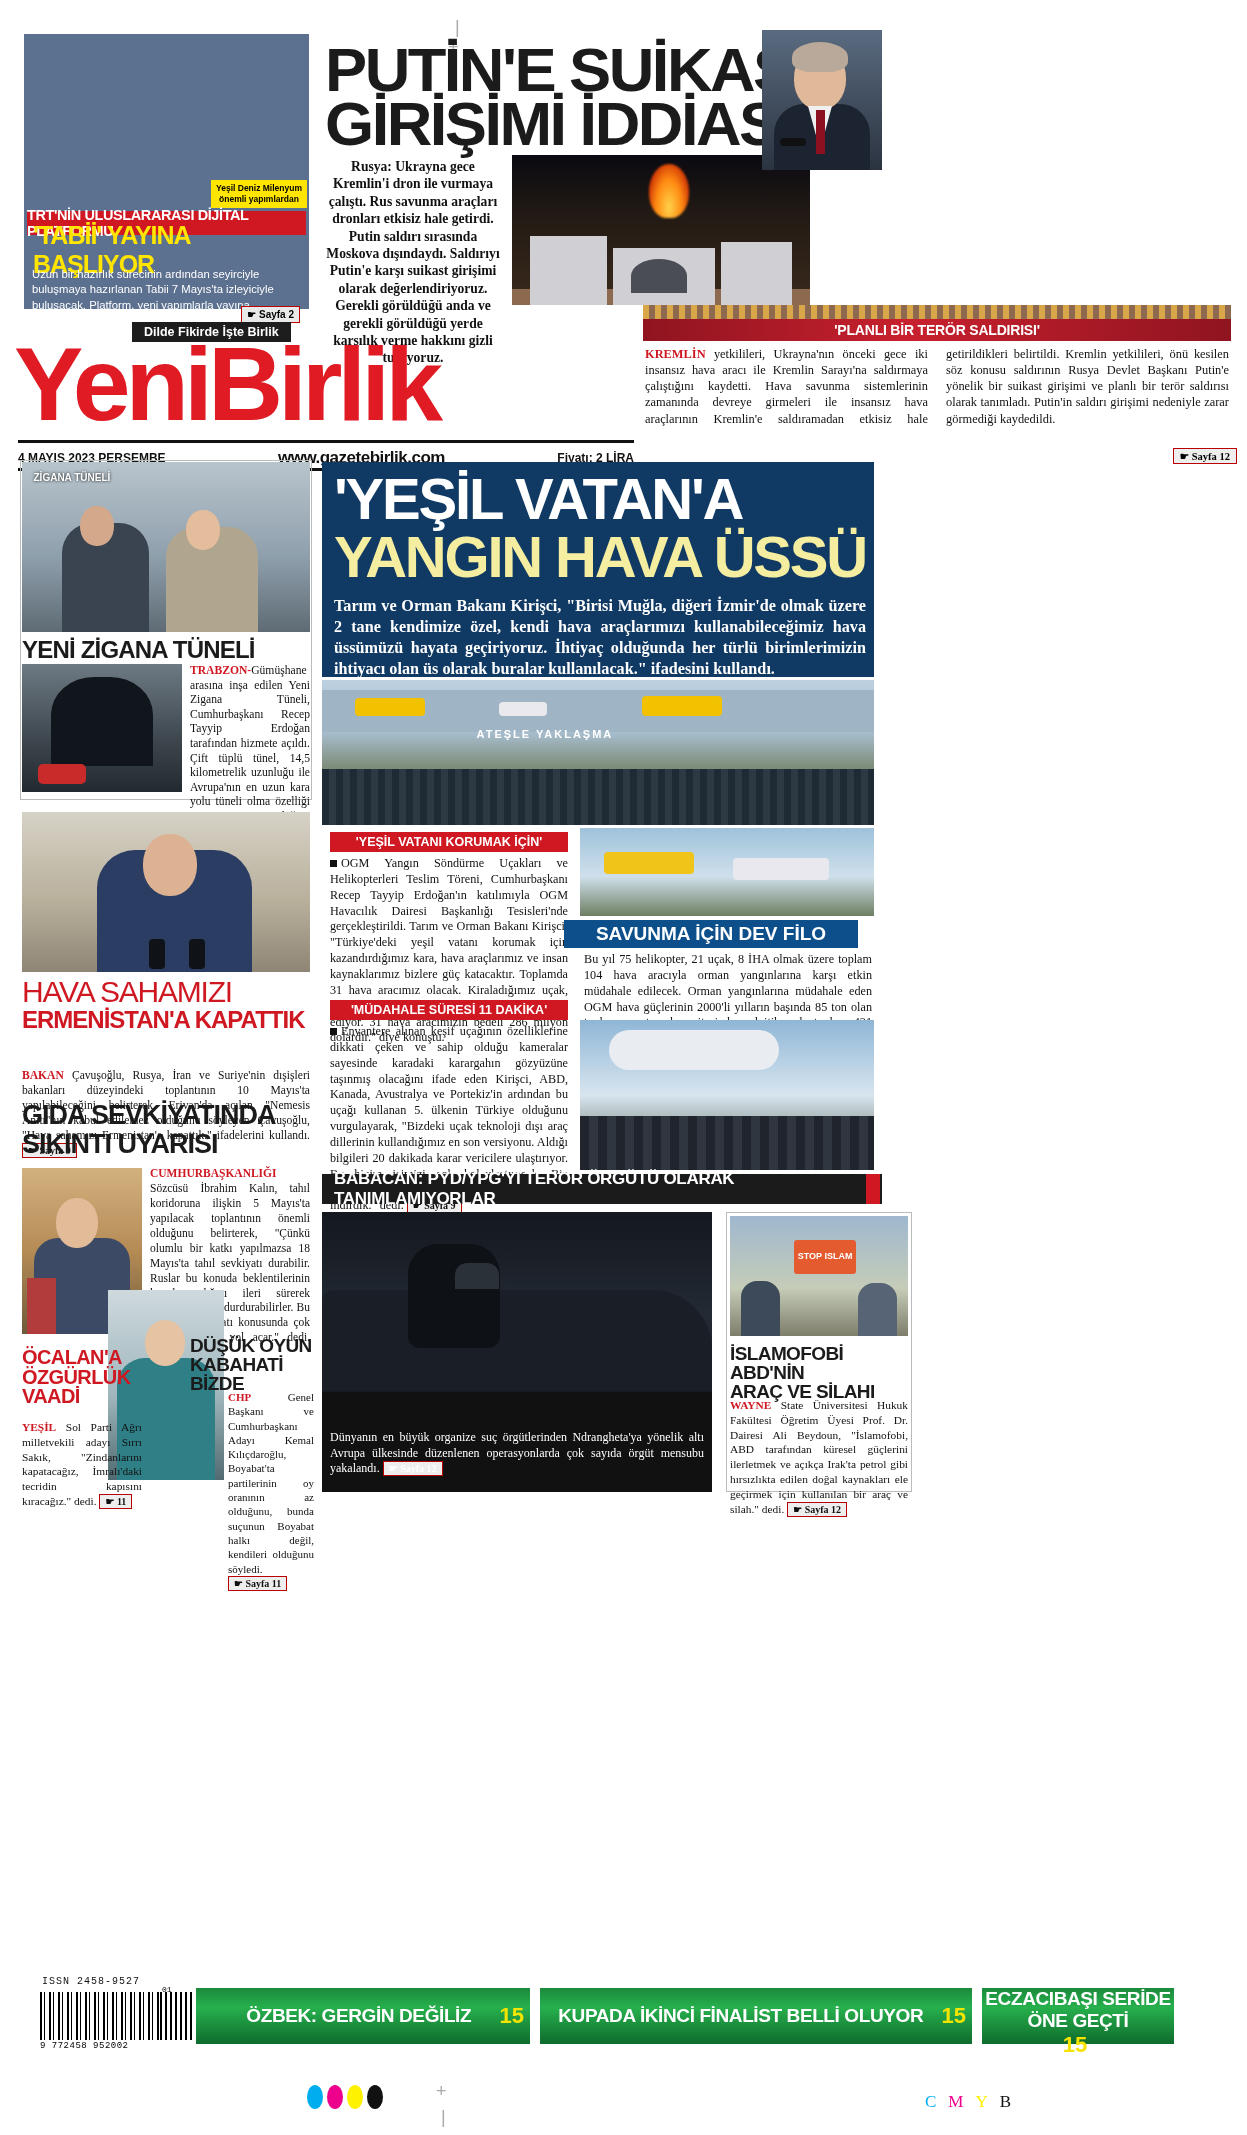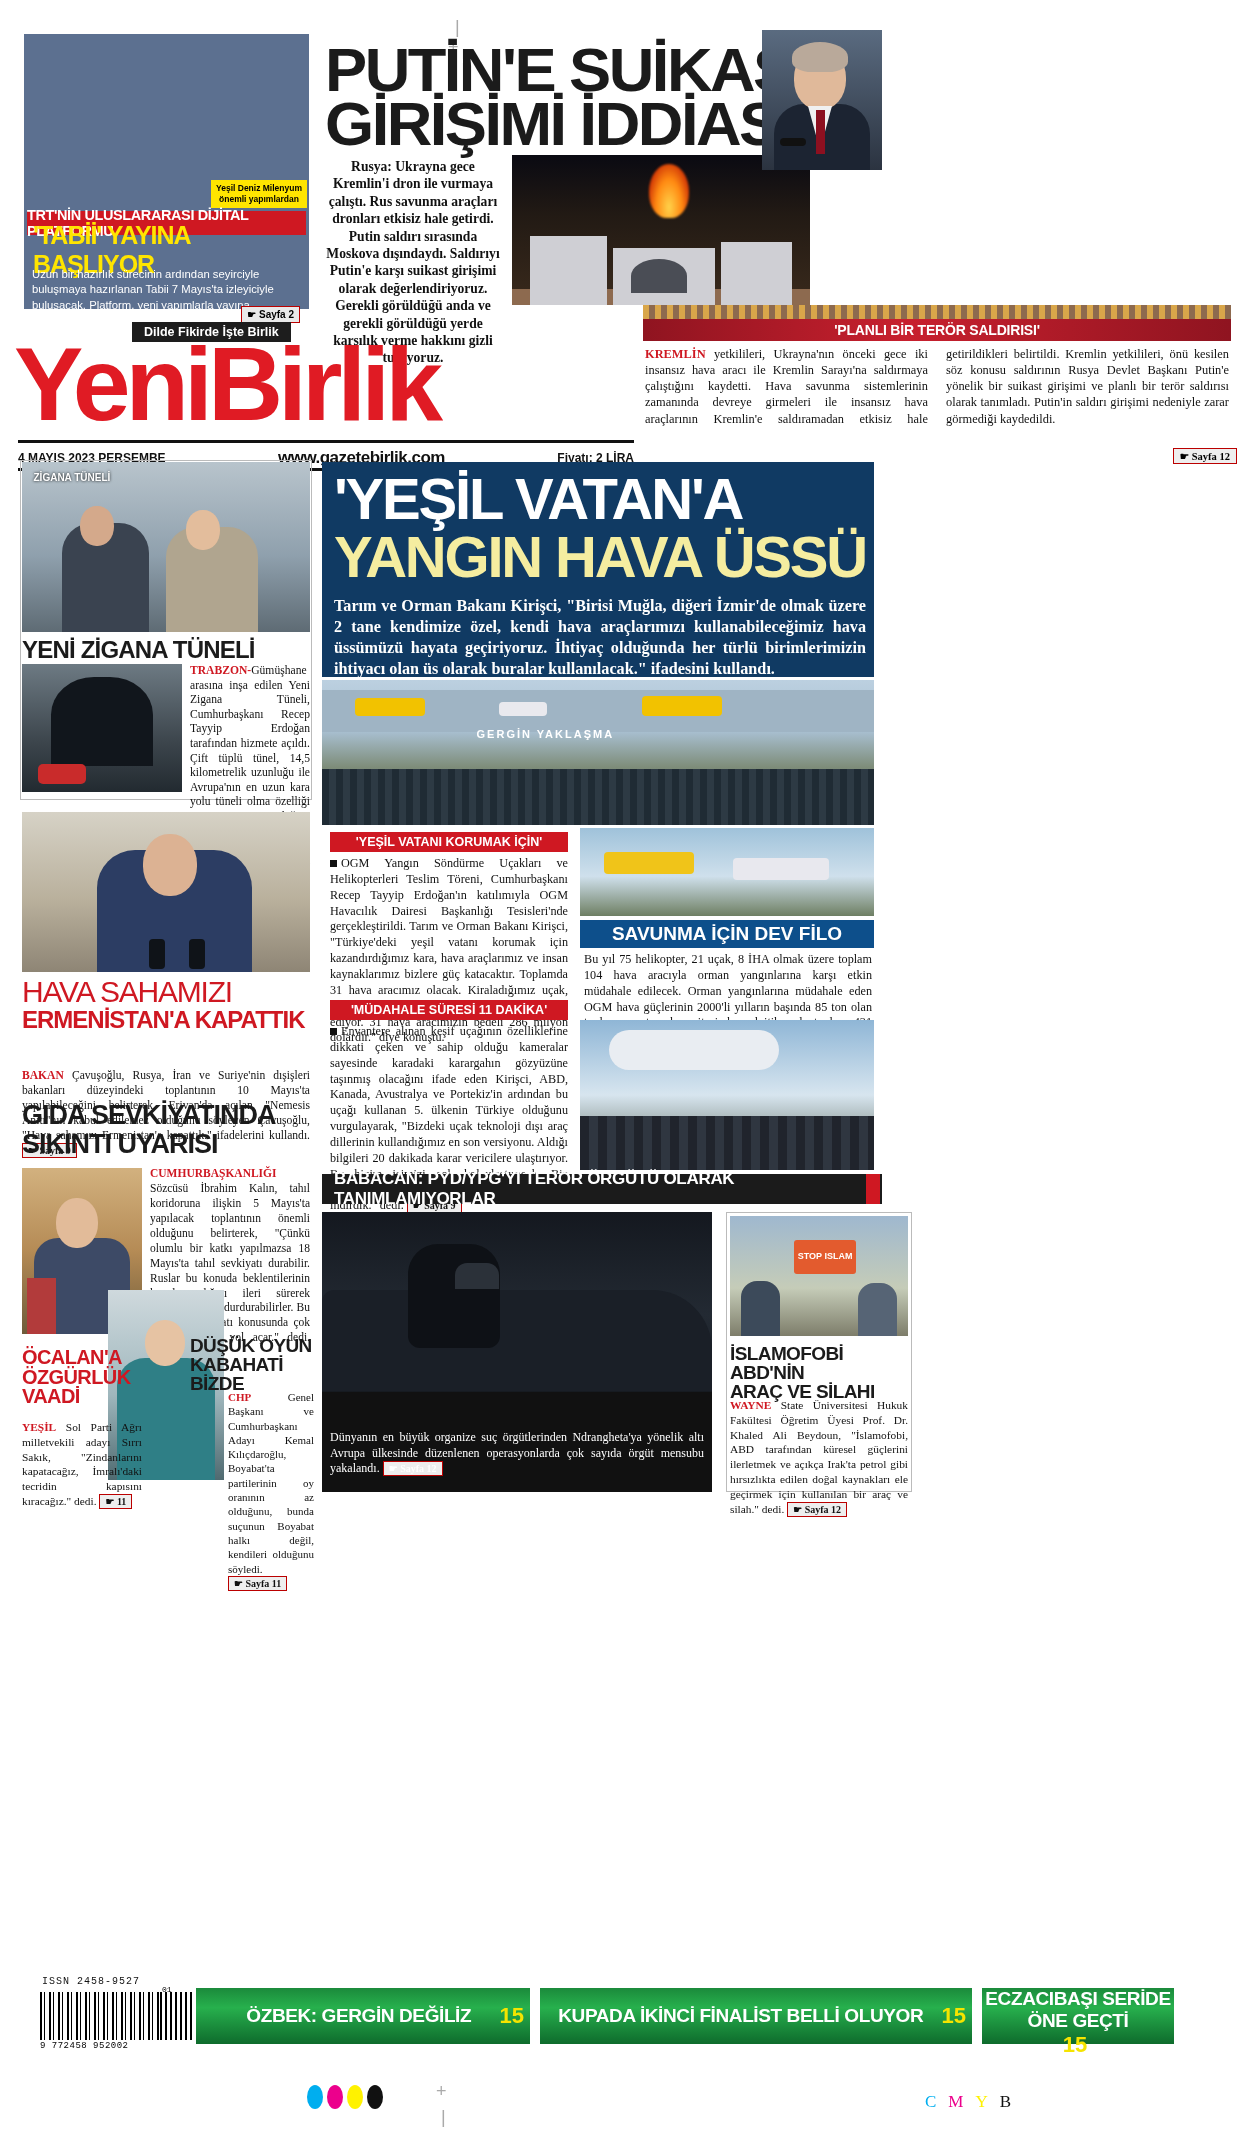--- a/index.html
+++ b/index.html
@@ -126,21 +126,21 @@
   .sq { display:inline-block; width:7px; height:7px; background:#111; margin-right:4px; }
   .sayfa { display:inline-block; background:#eee; border:1px solid #b00; font-size:10px;
            font-weight:bold; padding:0 5px; font-family:"Liberation Serif",serif; white-space:nowrap;}
 
   #sb1 { left:330px; top:832px; width:238px; height:20px; }
   #sbt1{ left:330px; top:856px; width:238px; }
   #sb2 { left:330px; top:1000px; width:238px; height:20px; }
   #sbt2{ left:330px; top:1024px; width:238px; }
 
   
-  #rg-title { position:absolute; left:580px; top:830px; width:294px; height:28px;
+  #rg-title { position:absolute; left:564px; top:830px; width:294px; height:28px;
               background:#0d4f8b; color:#fff; font-size:19px; font-weight:bold;
               display:flex; align-items:center; justify-content:center; }
   #rg-body { position:absolute; left:584px; top:862px; width:288px;
              font-family:"Liberation Serif", serif; font-size:12.2px; line-height:1.3;
              color:#111; text-align:justify; }
 
   #rightphoto1 { position:absolute; left:580px; top:828px; width:294px; height:88px;
                  background:linear-gradient(180deg,#9fc2da 0%,#cfe0ec 55%,#6e7f63 100%); overflow:hidden;}
   #rightphoto2 { position:absolute; left:580px; top:990px; width:294px; height:160px;
                  background:linear-gradient(180deg,#8fb6d6 0%,#d7e5ef 50%,#4f5b4a 100%); overflow:hidden;}
@@ -310,21 +310,21 @@
   <div id="mh1">'YEŞİL VATAN'A</div>
   <div id="mh2">YANGIN HAVA ÜSSÜ</div>
   <div id="main-lead">Tarım ve Orman Bakanı Kirişci, "Birisi Muğla, diğeri İzmir'de olmak üzere 2 tane kendimize özel, kendi hava araçlarımızı kullanabileceğimiz hava üssümüzü hayata geçiriyoruz. İhtiyaç olduğunda her türlü birimlerimizin ihtiyacı olan üs olarak buralar kullanılacak." ifadesini kullandı.</div>
 
   <div id="main-photo" class="photo">
     <div class="ph-inner" style="position:relative;">
       <div class="hangar"></div>
       <div class="plane" style="left:6%; top:18px; width:70px; height:18px;"></div>
       <div class="plane" style="left:58%; top:16px; width:80px; height:20px;"></div>
       <div class="plane" style="left:32%; top:22px; width:48px; height:14px; background:#e9e9ee;"></div>
-      <div class="atesle">GERGİN YAKLAŞMA</div>
+      <div class="atesle">ATEŞLE YAKLAŞMA</div>
       <div class="crowdrow"></div>
     </div>
   </div>
 
   <div class="redbar" id="sb1">'YEŞİL VATANI KORUMAK İÇİN'</div>
   <div class="boxtxt" id="sbt1">
     <span class="sq"></span><span>OGM Yangın Söndürme Uçakları ve Helikopterleri Teslim Töreni, Cumhurbaşkanı Recep Tayyip Erdoğan'ın katılımıyla OGM Havacılık Dairesi Başkanlığı Tesisleri'nde gerçekleştirildi. Tarım ve Orman Bakanı Kirişci, "Türkiye'deki yeşil vatanı korumak için kazandırdığımız kara, hava araçlarımız ve insan kaynaklarımız bizlere güç katacaktır. Toplamda 31 hava aracımız olacak. Kiraladığımız uçak, helikopter ve İHA'larla ilgili süreç devam ediyor. 31 hava aracımızın bedeli 286 milyon dolardır." diye konuştu.</span>
   </div>
 
   <div class="redbar" id="sb2">'MÜDAHALE SÜRESİ 11 DAKİKA'</div>
@@ -447,21 +447,21 @@
     <div class="ph-inner" style="position:relative;">
       <div style="position:absolute; left:36%; top:20%; width:62px; height:34px; background:#e35b2e; border-radius:3px; color:#fff; font-size:9px; font-weight:bold; display:flex; align-items:center; justify-content:center; text-align:center; line-height:1.1;">STOP ISLAM</div>
       <div style="position:absolute; left:6%; bottom:0; width:22%; height:46%; background:#3c4a5a; border-radius:16px 16px 0 0;"></div>
       <div style="position:absolute; left:72%; bottom:0; width:22%; height:44%; background:#566475; border-radius:16px 16px 0 0;"></div>
     </div>
   </div>
   <div id="isl-h">
     <span>İSLAMOFOBİ ABD'NİN</span><br><span>ARAÇ VE SİLAHI</span>
   </div>
   <div id="isl-body">
-    <span class="lead">WAYNE</span><span> State Üniversitesi Hukuk Fakültesi Öğretim Üyesi Prof. Dr. Khaled Ali Beydoun, "İslamofobi, ABD tarafından küresel güçlerini ilerletmek ve açıkça Irak'ta petrol gibi hırsızlıkta edilen doğal kaynakları ele geçirmek için kullanılan bir araç ve silah." dedi.</span>
+    <span class="lead">WAYNE</span><span> State Üniversitesi Hukuk Fakültesi Öğretim Üyesi Prof. Dr. Dairesi Ali Beydoun, "İslamofobi, ABD tarafından küresel güçlerini ilerletmek ve açıkça Irak'ta petrol gibi hırsızlıkta edilen doğal kaynakları ele geçirmek için kullanılan bir araç ve silah." dedi.</span>
     <span class="sayfa">☛ <span>Sayfa 12</span></span>
   </div>
 
   <div id="issn">ISSN 2458-9527</div>
   <div id="barcode"></div>
   <div id="barnum">9 772458 952002</div>
   <div id="bar01"></div>
   <div id="bar01l">01</div>
 
   <div class="sportbox" style="left:196px; width:334px;padding-left:22px;">

